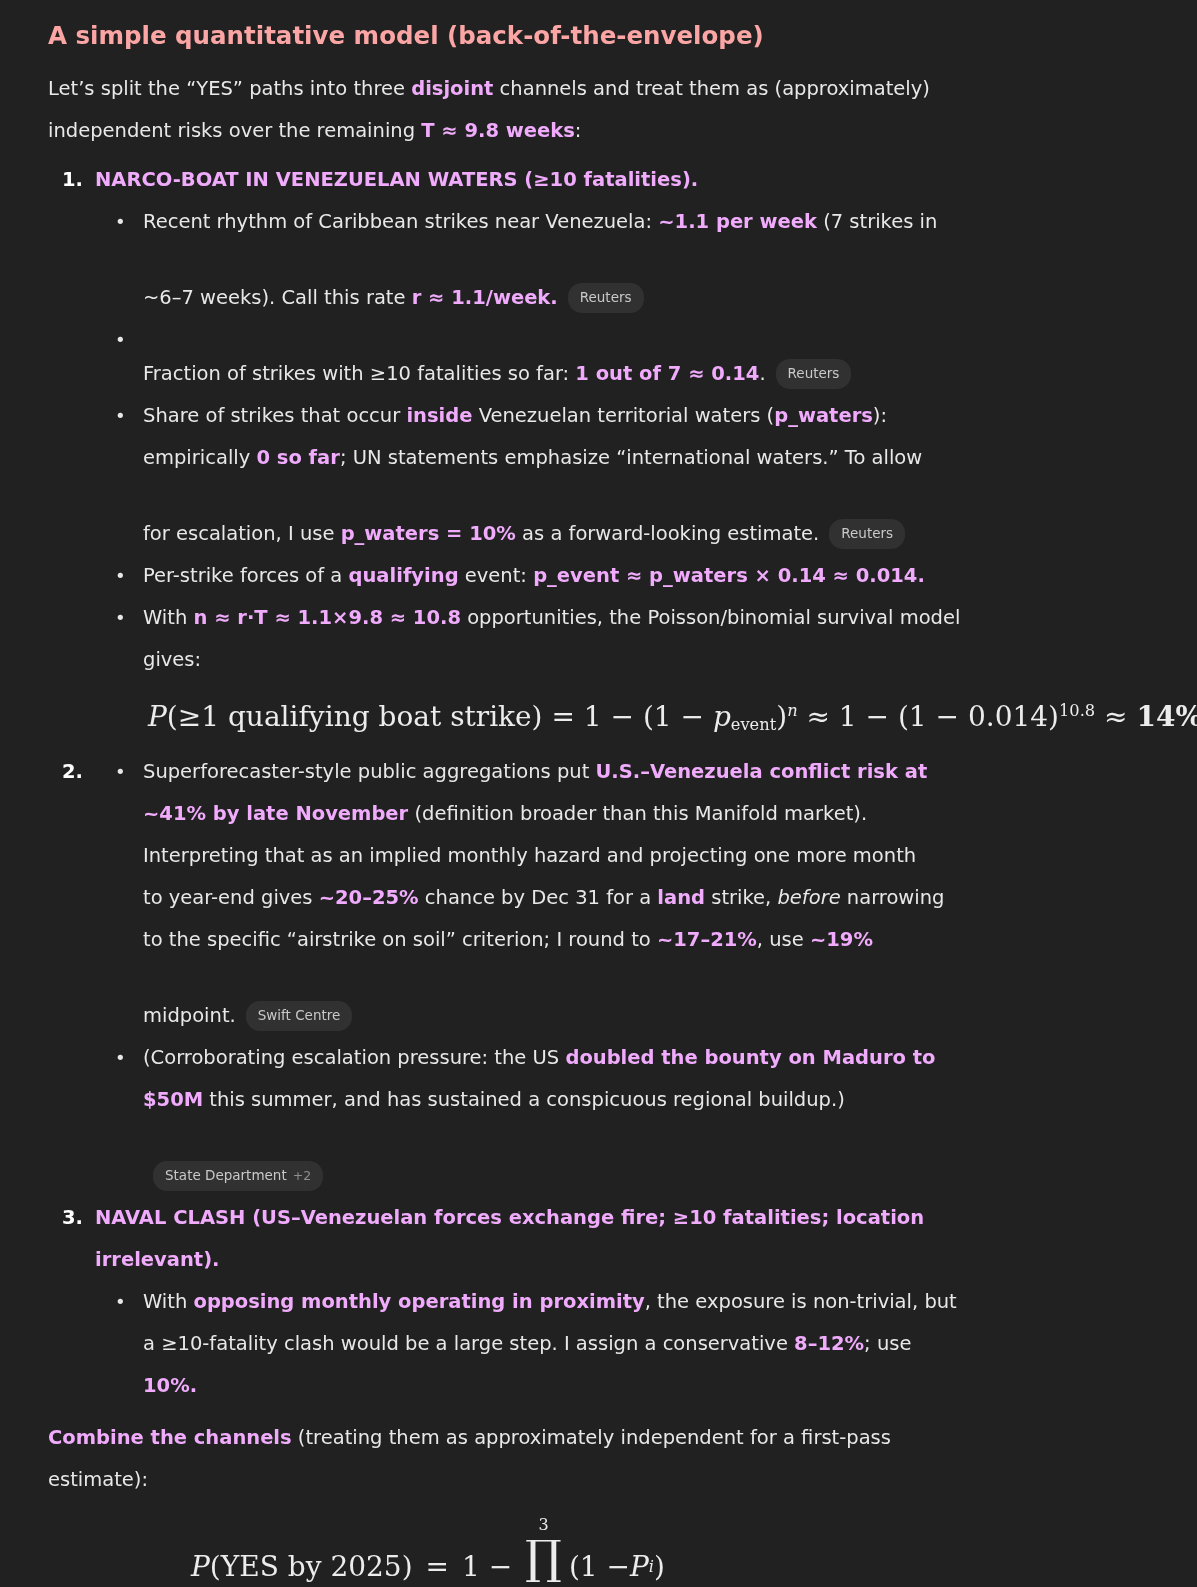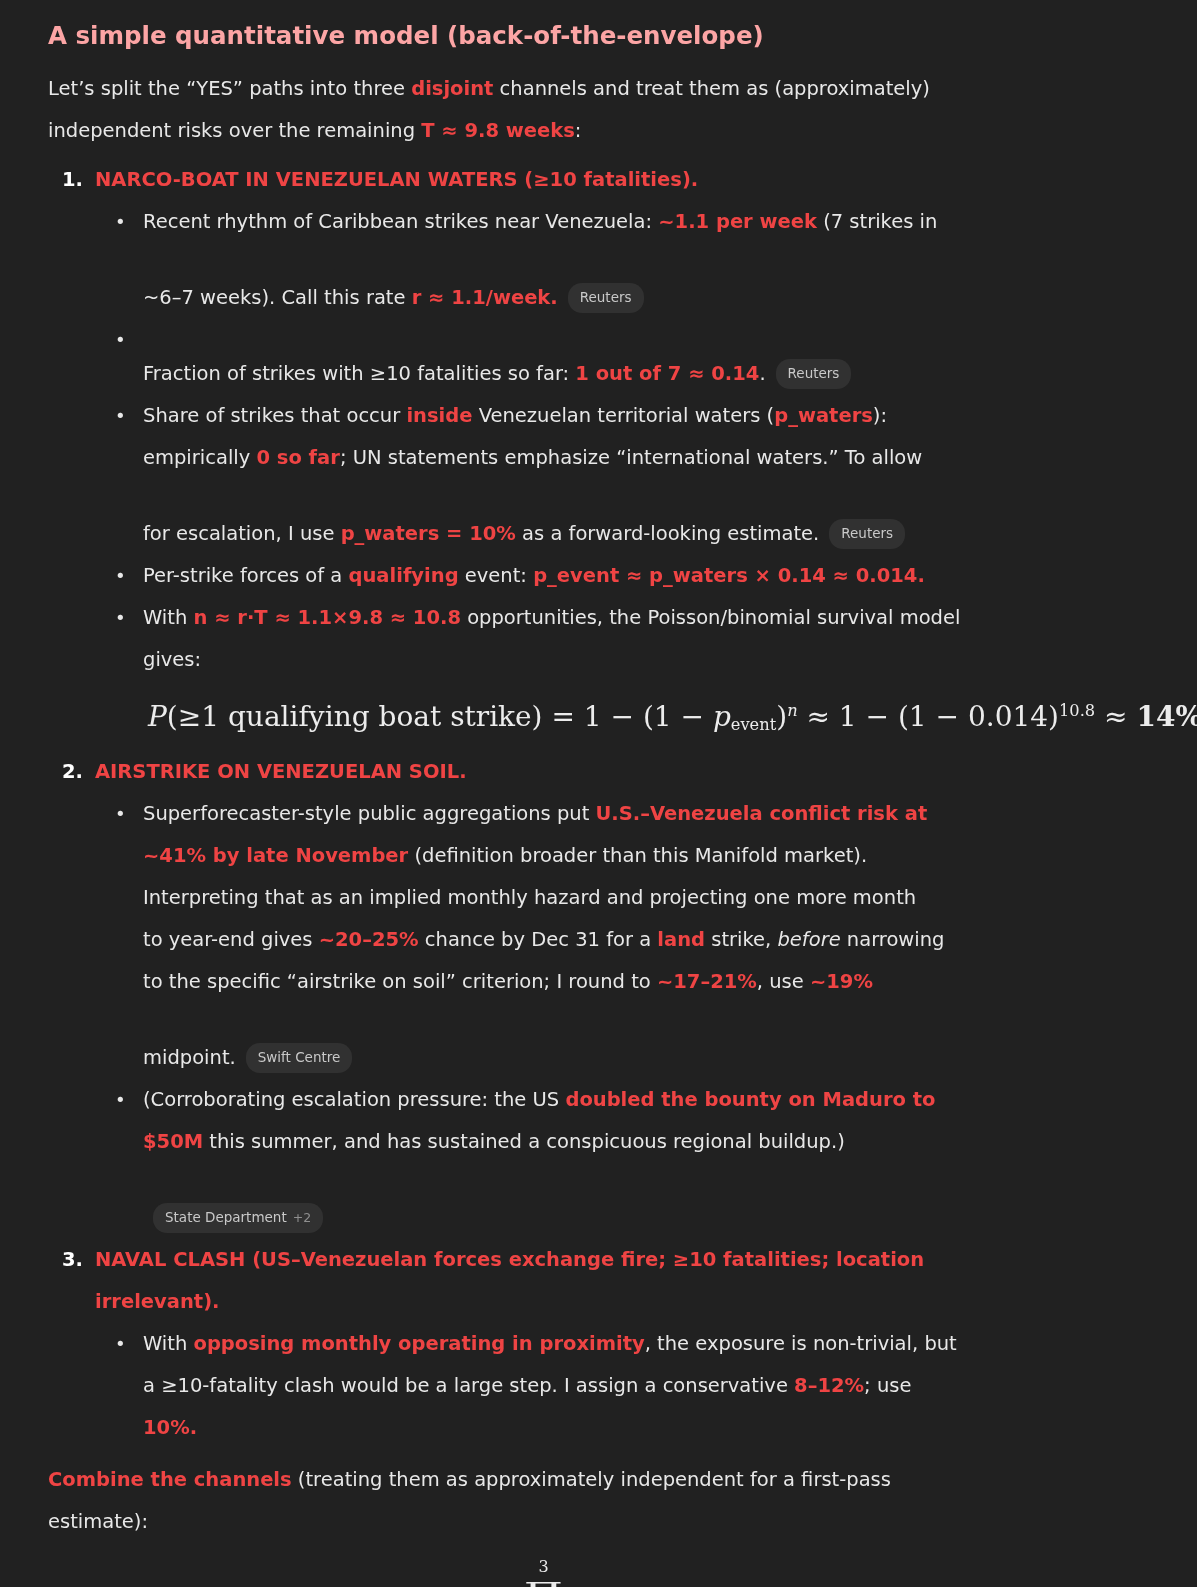--- a/index.html
+++ b/index.html
@@ -8,21 +8,21 @@
     background:#212121;color:#e8e8e8;
     font-family:"DejaVu Sans",sans-serif;
     font-size:19.5px;
   }
   .doc{padding:20px 48px 0 48px}
   .heading{
     font-size:24.5px;line-height:32px;font-weight:700;color:#fca5a5;
     margin:0 0 16px 0;white-space:nowrap;
   }
   .line{line-height:42px;white-space:nowrap}
-  .b{font-weight:700;color:#ef4444}
+  .b{font-weight:700;color:#f0abfc}
   .i{font-style:italic}
   .para{margin:0}
   .intro{margin-bottom:7px}
   .oli{position:relative;padding-left:47px;margin:0}
   .num{position:absolute;left:14px;top:0;line-height:42px;font-weight:700;color:#fff}
   .bli{position:relative;padding-left:48px}
   .dot{position:absolute;left:20px;top:0;line-height:42px;color:#e8e8e8;font-size:18px}
   .chip{
     display:inline-block;background:#313131;color:#c9c9c9;
     font-size:13.5px;line-height:1;padding:8px 12px;border-radius:14px;
@@ -100,23 +100,20 @@
           <div class="line"><span>gives:</span></div>
         </div>
     </div>
     <div class="math f1">
         <div class="line"><span class="mi">P</span><span class="mr">(≥1 qualifying boat strike)</span><span class="mr"> = 1 − (1 − </span><span class="mi">p</span><span class="msub">event</span><span class="mr">)</span><span class="msup mi">n</span><span class="mr">  ≈  1 − (1 − 0.014)</span><span class="msup">10.8</span><span class="mr">  ≈  </span><span class="mb">14%.</span></div>
       </div>
   </div>
 
   <div class="oli">
     <span class="num">2.</span>
-    <div class="ititle">
-        <div class="line"><span class="b">AIRSTRIKE ON VENEZUELAN SOIL.</span></div>
-      </div>
     <div class="bli">
       <span class="dot">•</span>
       <div>
           <div class="line"><span>Superforecaster-style public aggregations put </span><span class="b">U.S.–Venezuela conflict risk at</span></div>
           <div class="line"><span class="b">~41% by late November</span><span> (definition broader than this Manifold market).</span></div>
           <div class="line"><span>Interpreting that as an implied monthly hazard and projecting one more month</span></div>
           <div class="line"><span>to year-end gives </span><span class="b">~20–25%</span><span> chance by Dec 31 for a </span><span class="b">land</span><span> strike, </span><span class="i">before</span><span> narrowing</span></div>
           <div class="line"><span>to the specific “airstrike on soil” criterion; I round to </span><span class="b">~17–21%</span><span>, use </span><span class="b">~19%</span></div>
           <div class="line"><span>midpoint.</span><span class="chip"><span class="chip-label">Swift Centre</span></span></div>
         </div>

